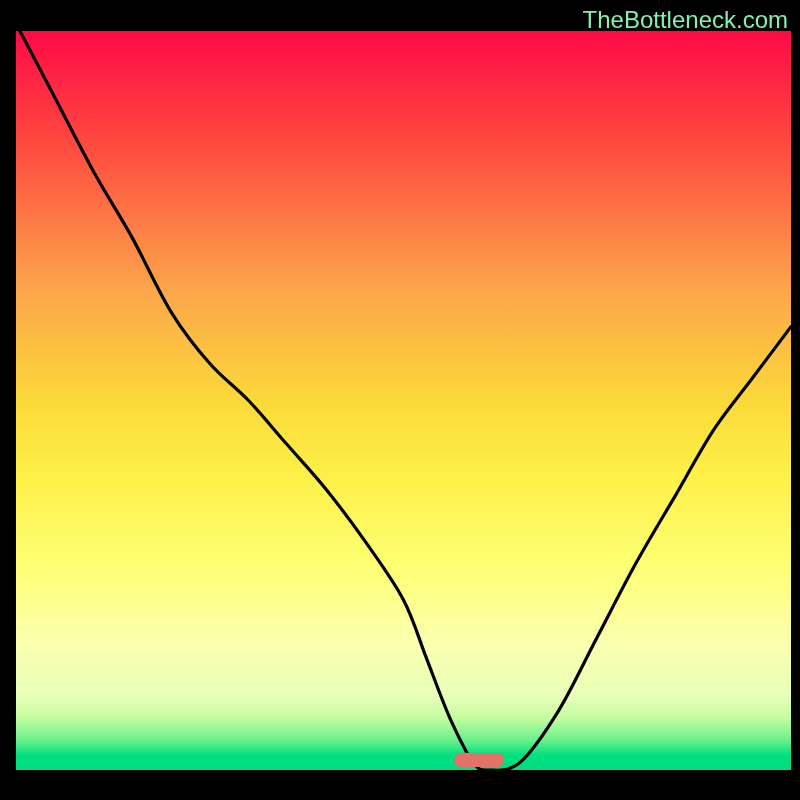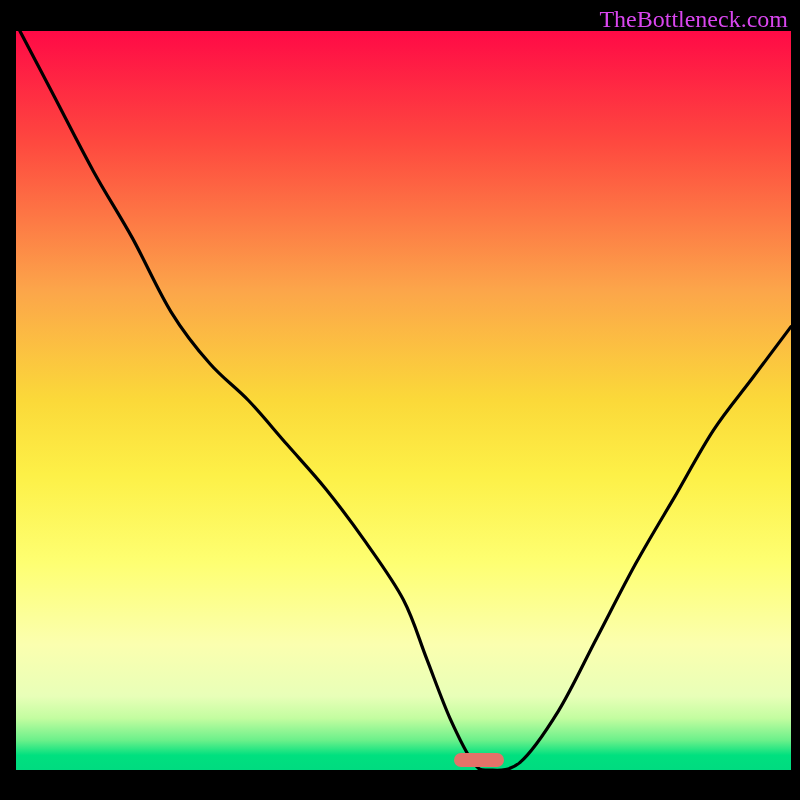--- a/index.html
+++ b/index.html
@@ -7,23 +7,23 @@
     width: 800px;
     height: 800px;
     background: #000;
     position: relative;
     overflow: hidden;
   }
   .watermark {
     position: absolute;
     top: 6px;
     right: 12px;
-    font-family: Liberation Serif, serif;
+    font-family: Liberation Sans, sans-serif;
     font-size: 24px;
-    color: #d946ef;
+    color: #86efac;
     z-index: 10;
   }
   .plot-area {
     position: absolute;
     left: 16px;
     right: 9px;
     top: 31px;
     bottom: 30px;
     background: linear-gradient(to bottom,
       #ff0a46 0%,

